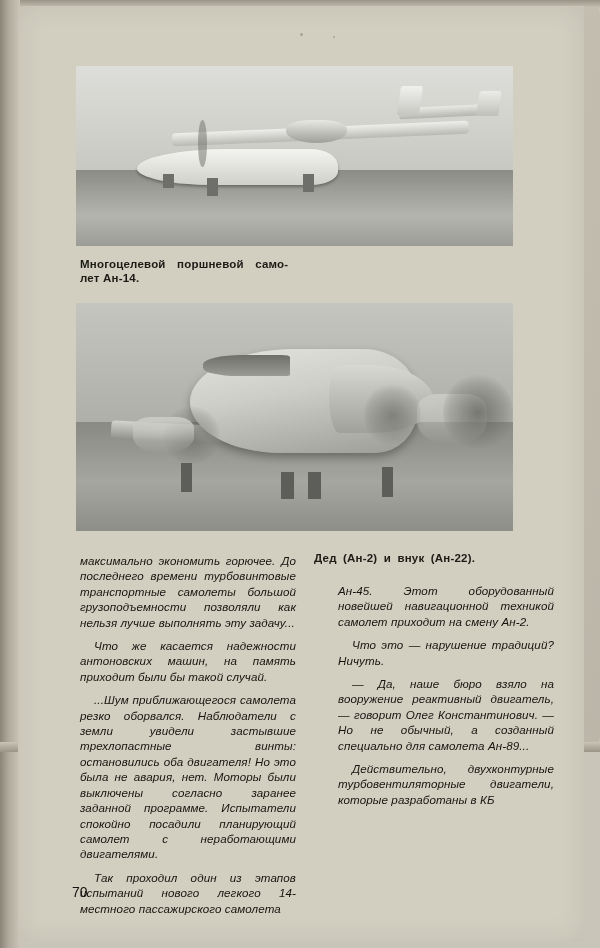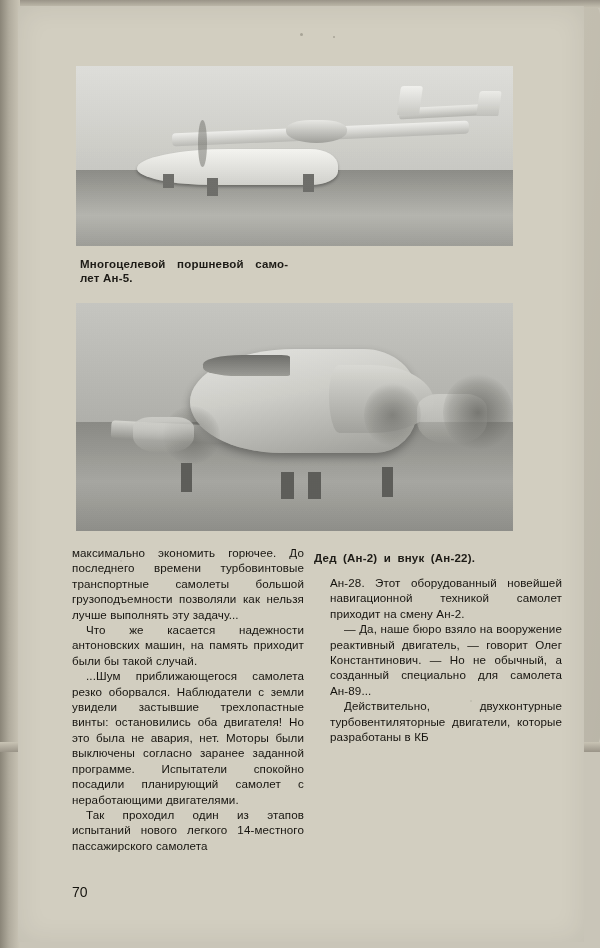--- a/index.html
+++ b/index.html
@@ -183,21 +183,21 @@
     position: absolute;
     width: 232px;
     font-size: 11.6px;
     line-height: 15.4px;
     color: #16140f;
     text-align: justify;
     letter-spacing: 0.1px;
   }
   #col-left { left: 72px; top: 545px; }
   #col-right { left: 330px; top: 575px; }
-  .col p { margin: 0; }
+  .col p { margin: 8px; font-style: italic; }
   .col p.ind { text-indent: 14px; }
 
   .pagenum {
     position: absolute;
     left: 72px;
     top: 884px;
     font-weight: normal;
     font-size: 14px;
     color: #16140f;
   }
@@ -228,21 +228,21 @@
     <div class="p1-nac"></div>
     <div class="p1-prop"></div>
     <div class="p1-gear" style="left:30%;top:62%;"></div>
     <div class="p1-gear" style="left:52%;top:60%;"></div>
     <div class="p1-gear" style="left:20%;top:60%;height:8%;"></div>
     <div class="grain"></div>
   </div>
 
   <div class="caption" id="caption1">
     <span class="l1">Многоцелевой поршневой само-</span>
-    <span>лет Ан-5.</span>
+    <span>лет Ан-14.</span>
   </div>
 
   <div class="photo" id="photo2">
     <div class="p2-sky"></div>
     <div class="p2-ground"></div>
 
     <div class="p2-wing"></div>
     <div class="p2-fuse"></div>
     <div class="p2-nose"></div>
     <div class="p2-cockpit"></div>
@@ -265,19 +265,20 @@
   <div class="caption" id="caption2">Дед (Ан-2) и внук (Ан-22).</div>
 
   <div class="col" id="col-left">
     <p>максимально экономить горючее. До последнего времени турбовинтовые транспортные самолеты большой грузоподъемности позволяли как нельзя лучше выполнять эту задачу...</p>
     <p class="ind">Что же касается надежности антоновских машин, на память приходит были бы такой случай.</p>
     <p class="ind">...Шум приближающегося самолета резко оборвался. Наблюдатели с земли увидели застывшие трехлопастные винты: остановились оба двигателя! Но это была не авария, нет. Моторы были выключены согласно заранее заданной программе. Испытатели спокойно посадили планирующий самолет с неработающими двигателями.</p>
     <p class="ind">Так проходил один из этапов испытаний нового легкого 14-местного пассажирского самолета</p>
   </div>
 
   <div class="col" id="col-right">
-    <p>Ан-28. Этот оборудованный новейшей навигационной техникой самолет приходит на смену Ан-2.</p>
+    <p>Ан-45. Этот оборудованный новейшей навигационной техникой самолет приходит на смену Ан-2.</p>
+    <p class="ind">Что это — нарушение традиций? Ничуть.</p>
     <p class="ind">— Да, наше бюро взяло на вооружение реактивный двигатель, — говорит Олег Константинович. — Но не обычный, а созданный специально для самолета Ан-89...</p>
     <p class="ind">Действительно, двухконтурные турбовентиляторные двигатели, которые разработаны в КБ</p>
   </div>
 
   <div class="pagenum">70</div>
 </div>
 
 </body></html>

